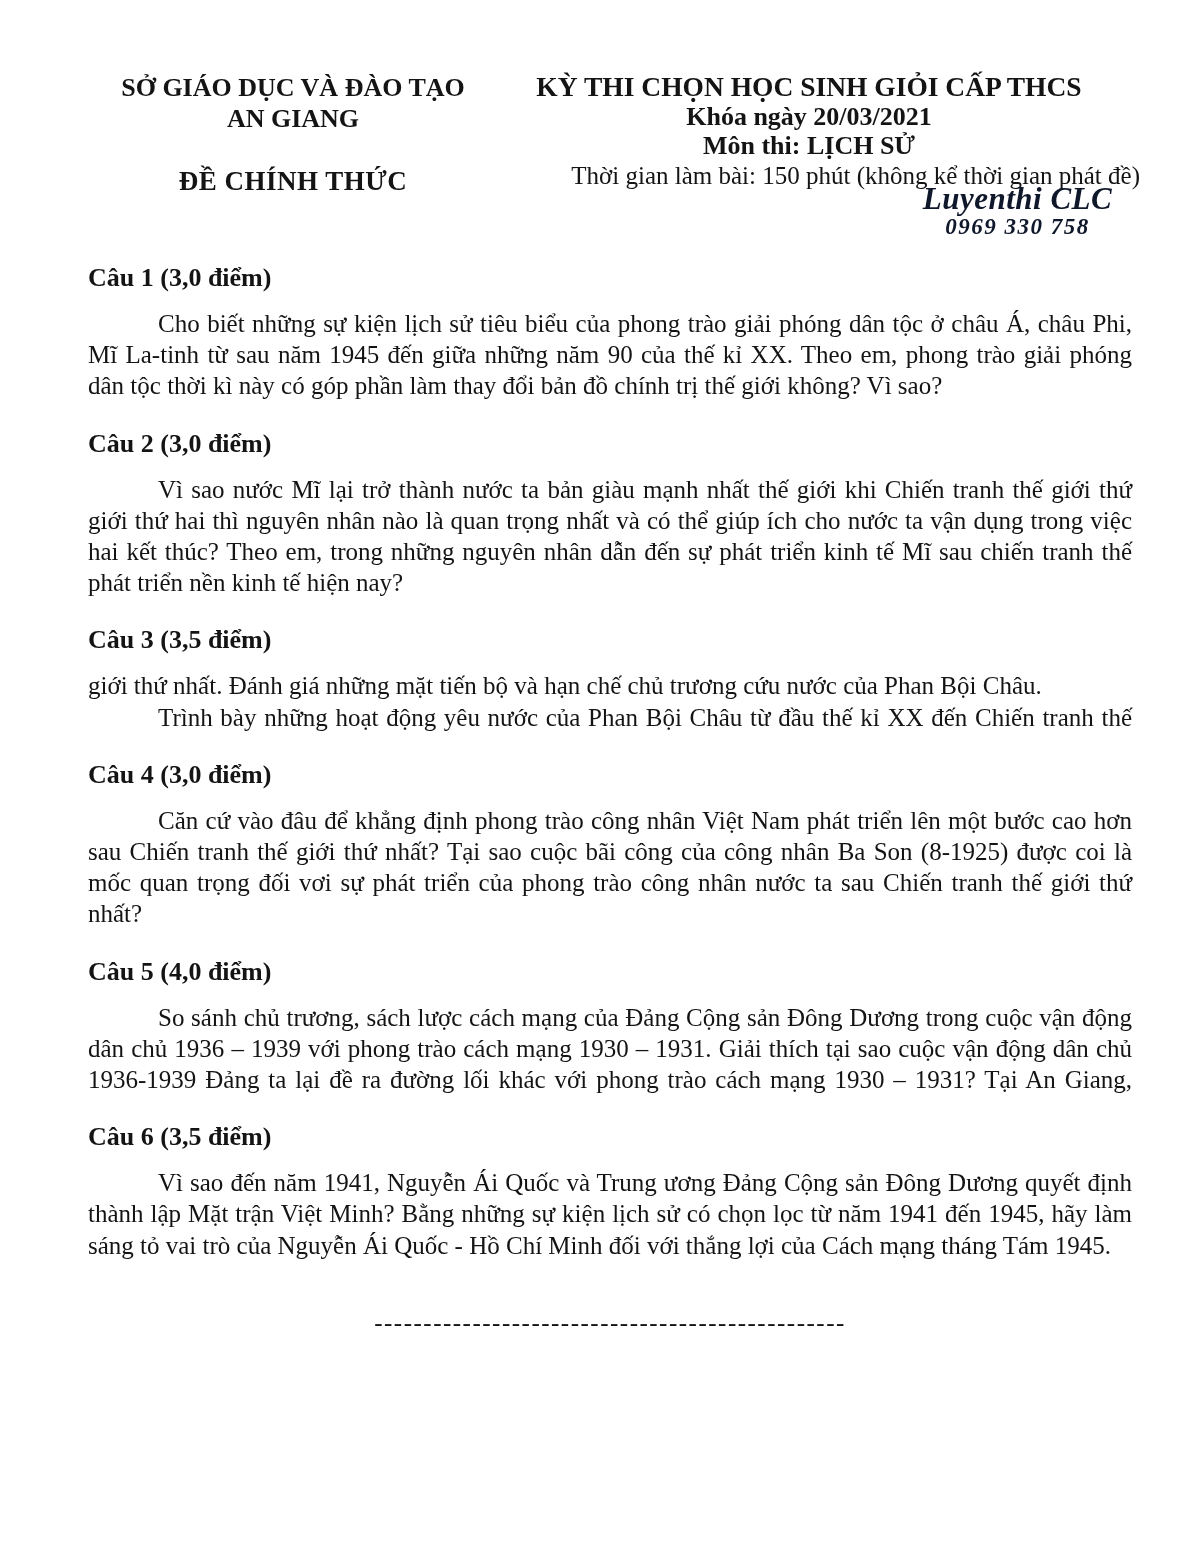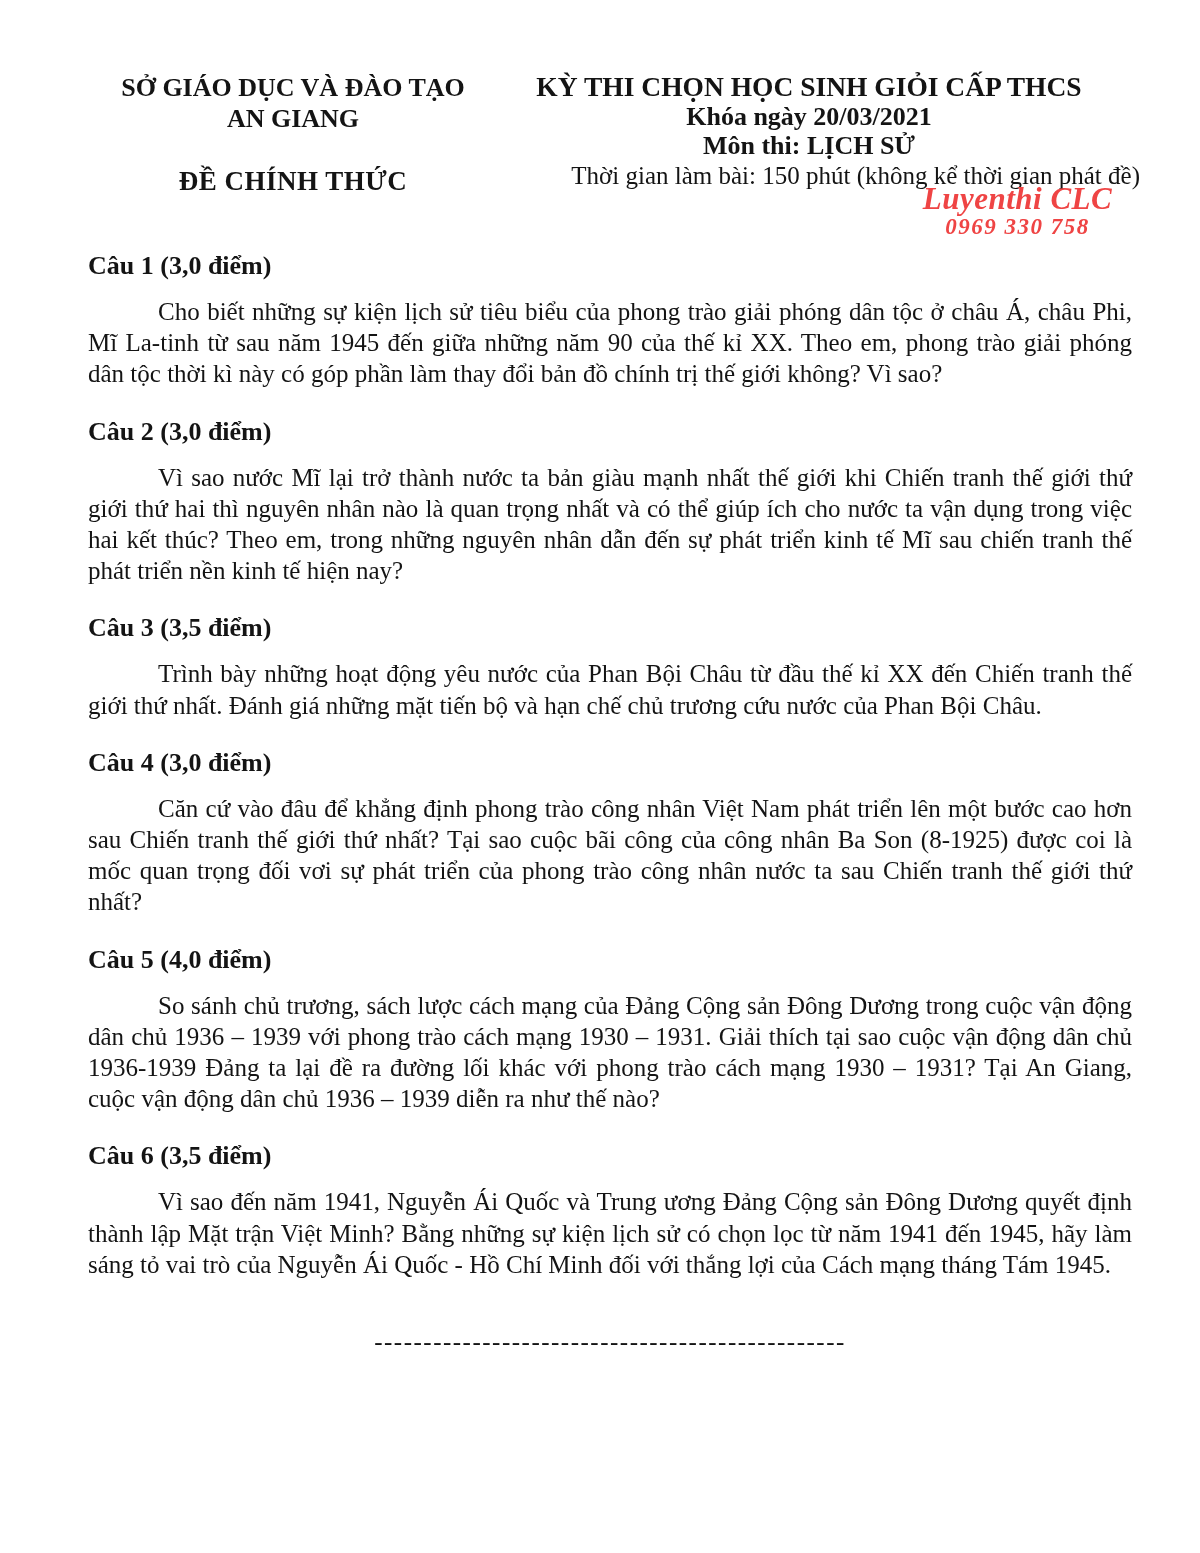--- a/index.html
+++ b/index.html
@@ -50,21 +50,21 @@
     position: absolute;
     left: 88px; top: 246px; width: 1044px;
     font-size: 25px;
   }
   .q-heading {
     font-weight: 700;
     font-size: 26px;
     line-height: 31px;
     margin: 26px 0 15px 0;
   }
-  .question:first-child .q-heading { margin-top: 4px; }
+  .question:first-child .q-heading { margin-top: 16px; }
   .line {
     line-height: 31.2px;
     text-align: justify;
     text-align-last: justify;
   }
   .line.first { text-indent: 70px; }
   .line.last  { text-align: left; text-align-last: left; }
 
   .divider {
     margin-top: 48px;
@@ -85,21 +85,21 @@
     <div class="exam-label">ĐỀ CHÍNH THỨC</div>
   </div>
 
   <div class="header-right">
     <div class="hr-title">KỲ THI CHỌN HỌC SINH GIỎI CẤP THCS</div>
     <div class="hr-date">Khóa ngày 20/03/2021</div>
     <div class="hr-subject">Môn thi: LỊCH SỬ</div>
     <div class="hr-duration">Thời gian làm bài: 150 phút (không kể thời gian phát đề)</div>
   </div>
 
-  <div class="logo" style="color: #ef4444;">
+  <div class="logo" style="color: #0f172a;">
     <div class="logo-name">Luyenthi CLC</div>
     <div class="logo-phone">0969 330 758</div>
   </div>
 
   <div class="content">
     <div id="questions">
         <div class="question">
           <div class="q-heading">Câu 1 (3,0 điểm)</div>
           <div class="line first">Cho biết những sự kiện lịch sử tiêu biểu của phong trào giải phóng dân tộc ở châu Á, châu Phi,</div>
           <div class="line">Mĩ La-tinh từ sau năm 1945 đến giữa những năm 90 của thế kỉ XX. Theo em, phong trào giải phóng</div>
@@ -107,36 +107,35 @@
         </div>
         <div class="question">
           <div class="q-heading">Câu 2 (3,0 điểm)</div>
           <div class="line first">Vì sao nước Mĩ lại trở thành nước ta bản giàu mạnh nhất thế giới khi Chiến tranh thế giới thứ</div>
           <div class="line">giới thứ hai thì nguyên nhân nào là quan trọng nhất và có thể giúp ích cho nước ta vận dụng trong việc</div>
           <div class="line">hai kết thúc? Theo em, trong những nguyên nhân dẫn đến sự phát triển kinh tế Mĩ sau chiến tranh thế</div>
           <div class="line last">phát triển nền kinh tế hiện nay?</div>
         </div>
         <div class="question">
           <div class="q-heading">Câu 3 (3,5 điểm)</div>
+          <div class="line last">giới thứ nhất. Đánh giá những mặt tiến bộ và hạn chế chủ trương cứu nước của Phan Bội Châu.</div>
           <div class="line first">Trình bày những hoạt động yêu nước của Phan Bội Châu từ đầu thế kỉ XX đến Chiến tranh thế</div>
-          <div class="line last">giới thứ nhất. Đánh giá những mặt tiến bộ và hạn chế chủ trương cứu nước của Phan Bội Châu.</div>
         </div>
         <div class="question">
           <div class="q-heading">Câu 4 (3,0 điểm)</div>
           <div class="line first">Căn cứ vào đâu để khẳng định phong trào công nhân Việt Nam phát triển lên một bước cao hơn</div>
           <div class="line">sau Chiến tranh thế giới thứ nhất? Tại sao cuộc bãi công của công nhân Ba Son (8-1925) được coi là</div>
           <div class="line">mốc quan trọng đối vơi sự phát triển của phong trào công nhân nước ta sau Chiến tranh thế giới thứ</div>
           <div class="line last">nhất?</div>
         </div>
         <div class="question">
           <div class="q-heading">Câu 5 (4,0 điểm)</div>
           <div class="line first">So sánh chủ trương, sách lược cách mạng của Đảng Cộng sản Đông Dương trong cuộc vận động</div>
           <div class="line">dân chủ 1936 – 1939 với phong trào cách mạng 1930 – 1931. Giải thích tại sao cuộc vận động dân chủ</div>
           <div class="line">1936-1939 Đảng ta lại đề ra đường lối khác với phong trào cách mạng 1930 – 1931? Tại An Giang,</div>
-          <div class="line last">cuộc vận động dân chủ 1936 – 1939 diễn ra như thế nào?</div>
         </div>
         <div class="question">
           <div class="q-heading">Câu 6 (3,5 điểm)</div>
           <div class="line first">Vì sao đến năm 1941, Nguyễn Ái Quốc và Trung ương Đảng Cộng sản Đông Dương quyết định</div>
           <div class="line">thành lập Mặt trận Việt Minh? Bằng những sự kiện lịch sử có chọn lọc từ năm 1941 đến 1945, hãy làm</div>
           <div class="line last">sáng tỏ vai trò của Nguyễn Ái Quốc - Hồ Chí Minh đối với thắng lợi của Cách mạng tháng Tám 1945.</div>
         </div>
       </div>
     <div class="divider">------------------------------------------------</div>
   </div>

